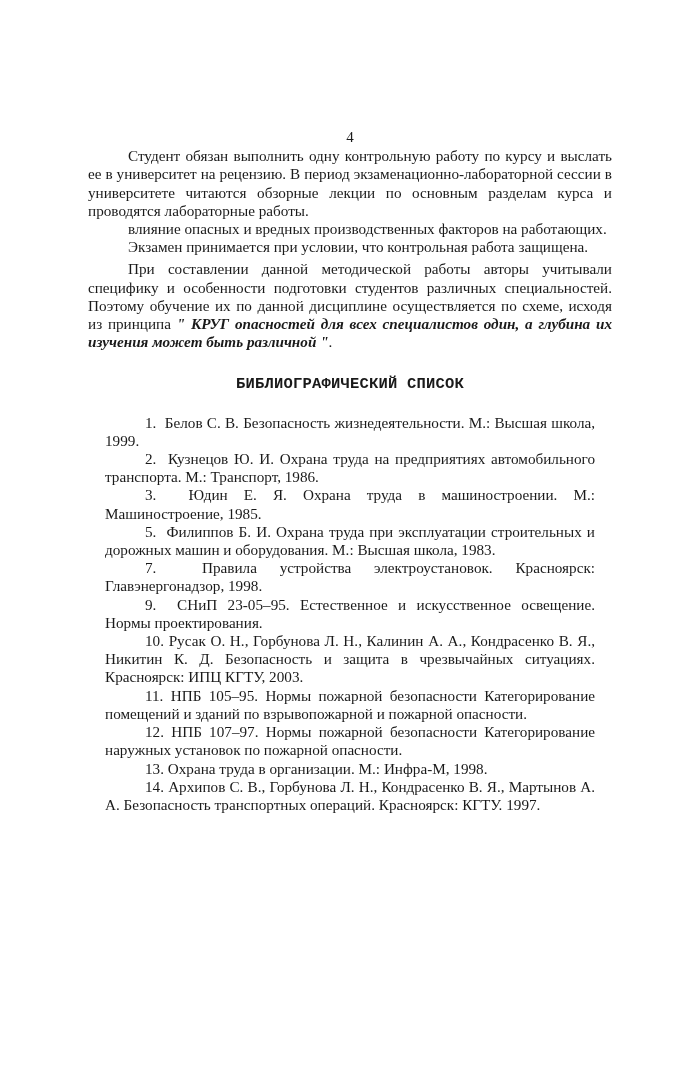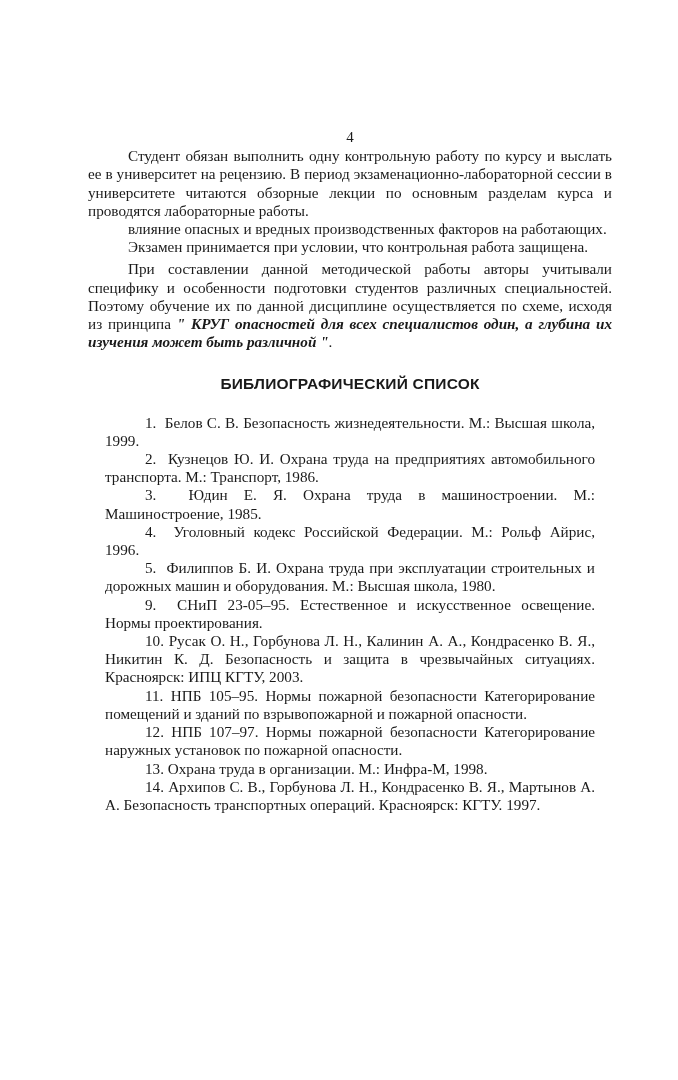--- a/index.html
+++ b/index.html
@@ -6,21 +6,21 @@
   body { width: 678px; height: 1080px; position: relative; overflow: hidden; }
   .page {
     position: absolute; left: 88px; top: 128px; width: 524px;
     font-family: "Liberation Serif", serif; font-size: 15.2px; line-height: 18.2px;
     color: #1a1a1a;
   }
   .pnum { text-align: center; margin-bottom: 1px; font-size: 15px; }
   p { margin: 0; text-align: justify; text-indent: 40px; }
   .bi { font-weight: bold; font-style: italic; }
   h2 {
-    font-family: Liberation Sans, sans-serif; font-weight: bold; font-size: 15.5px;
+    font-family: Liberation Mono, monospace; font-weight: bold; font-size: 15.5px;
     text-align: center; margin: 24px 0 20px 0; letter-spacing: 0.2px;
   }
   ol { list-style: none; margin: 17px; padding: 0; }
   li { text-align: justify; text-indent: 40px; }
   li .num { display: inline; }
 </style>
 </head>
 <body>
 
 <div class="page">
@@ -32,22 +32,22 @@
   <p style="margin-top:4px">
     <span>При составлении данной методической работы авторы учитывали специфику и особенности подготовки студентов различных специальностей. Поэтому обучение их по данной дисциплине осуществляется по схеме, исходя из принципа </span><span class="bi">" КРУГ опасностей для всех специалистов один, а глубина их изучения может быть различной "</span><span>.</span>
   </p>
 
   <h2>БИБЛИОГРАФИЧЕСКИЙ СПИСОК</h2>
 
   <ol>
     <li><span class="num">1.</span>&nbsp; <span>Белов С. В. Безопасность жизнедеятельности. М.: Высшая школа, 1999.</span></li>
     <li><span class="num">2.</span>&nbsp; <span>Кузнецов Ю. И. Охрана труда на  предприятиях автомобильного транспорта. М.: Транспорт, 1986.</span></li>
     <li><span class="num">3.</span>&nbsp; <span>Юдин Е. Я. Охрана труда в машиностроении. М.: Машиностроение, 1985.</span></li>
-    <li><span class="num">4.</span>&nbsp; <span>Уголовный кодекс Российской Федерации.  М.: Рольф Айрис, 1996.</span></li>
-    <li><span class="num">5.</span>&nbsp; <span>Филиппов Б. И. Охрана труда при эксплуатации строительных и дорожных машин и оборудования. М.: Высшая школа, 1980.</span></li>
+    <li><span class="num">5.</span>&nbsp; <span>Филиппов Б. И. Охрана труда при эксплуатации строительных и дорожных машин и оборудования. М.: Высшая школа, 1983.</span></li>
+    <li><span class="num">7.</span>&nbsp; <span>Правила устройства электроустановок. Красноярск: Главэнергонадзор, 1998.</span></li>
     <li><span class="num">9.</span>&nbsp; <span>СНиП 23-05–95. Естественное и искусственное освещение. Нормы проектирования.</span></li>
     <li><span class="num">10.</span> <span>Русак О. Н., Горбунова Л. Н., Калинин А. А., Кондрасенко В. Я., Никитин К. Д. Безопасность и защита в чрезвычайных ситуациях. Красноярск: ИПЦ КГТУ, 2003.</span></li>
     <li><span class="num">11.</span> <span>НПБ 105–95. Нормы пожарной безопасности Категорирование помещений и зданий по взрывопожарной и пожарной опасности.</span></li>
     <li><span class="num">12.</span> <span>НПБ 107–97. Нормы пожарной безопасности Категорирование  наружных  установок  по  пожарной опасности.</span></li>
     <li><span class="num">13.</span> <span>Охрана труда в организации. М.: Инфра-М, 1998.</span></li>
     <li><span class="num">14.</span> <span>Архипов С. В., Горбунова Л. Н., Кондрасенко В. Я., Мартынов А. А. Безопасность транспортных операций. Красноярск: КГТУ. 1997.</span></li>
   </ol>
 </div>
 
 </body></html>

